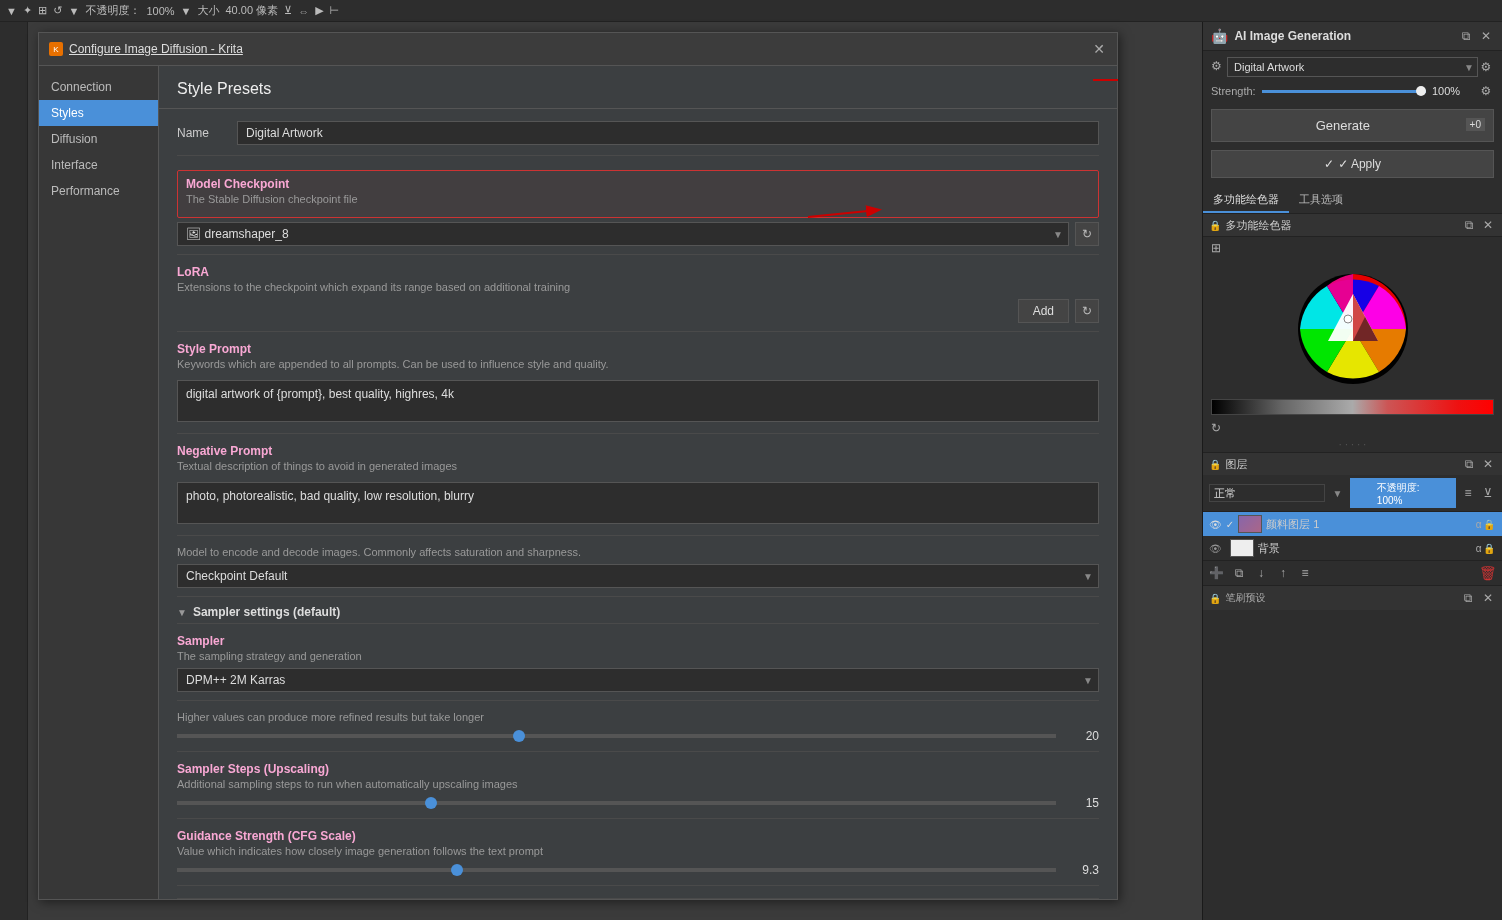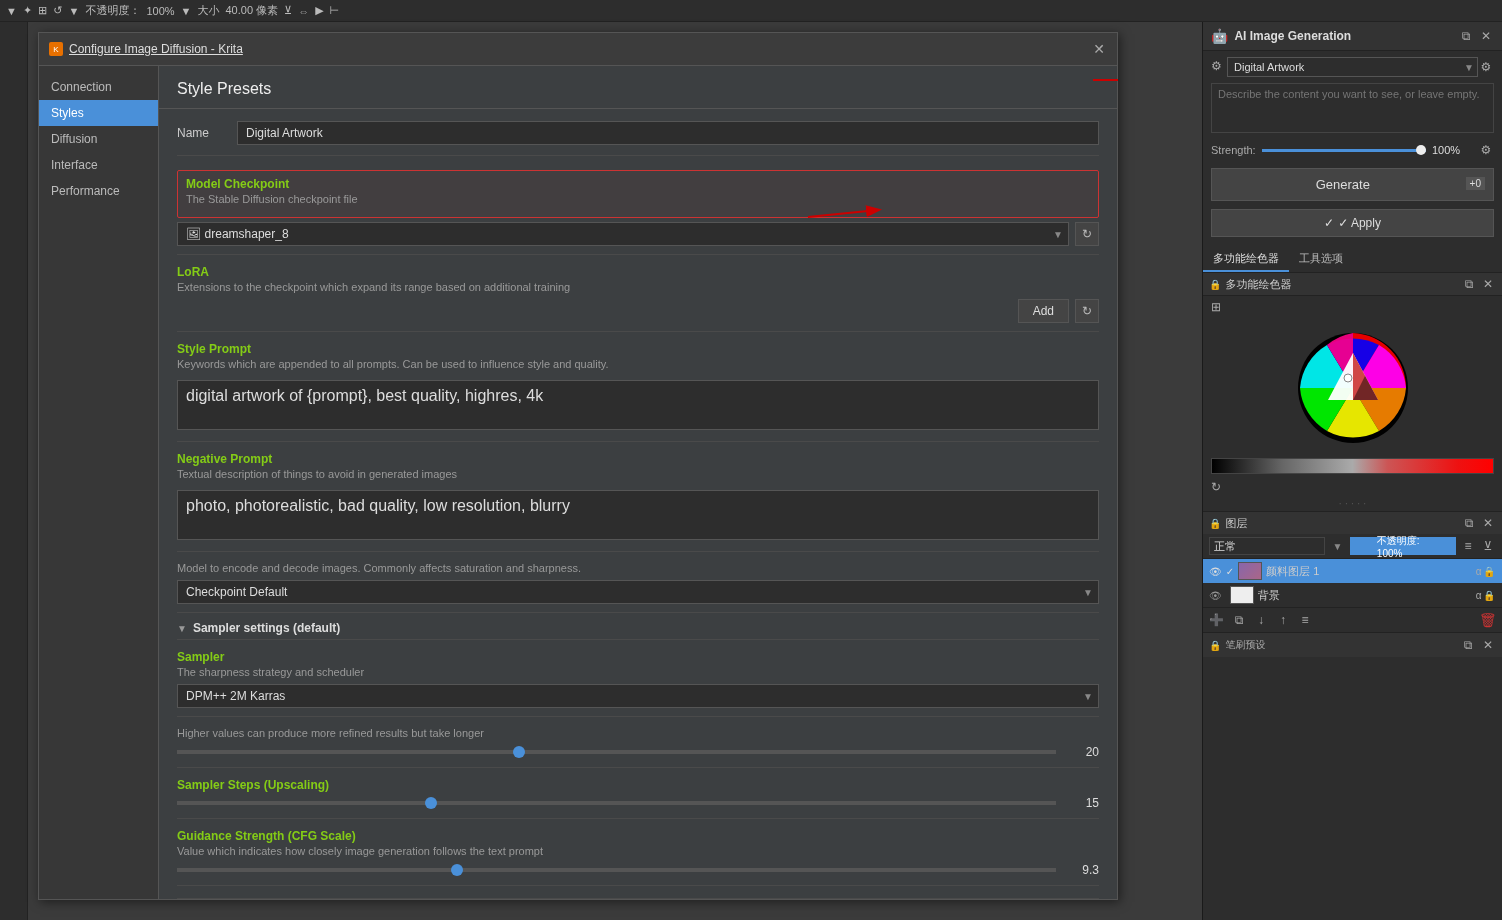--- a/index.html
+++ b/index.html
@@ -192,21 +192,21 @@
       outline: none;
     }
 
     
     .section-row {
       padding: 10px 0 8px;
       border-bottom: 1px solid #4a4a4a;
     }
     .section-title {
       font-weight: bold;
-      color: #84cc16;
+      color: #f9a8d4;
       font-size: 12px;
       margin-bottom: 2px;
     }
     .section-desc {
       color: #999;
       font-size: 11px;
       margin-bottom: 6px;
     }
     .section-highlighted {
       border: 1px solid #cc3333;
@@ -269,21 +269,21 @@
       font-size: 12px;
     }
 
     
     .text-area {
       width: 100%;
       background: #2d2d2d;
       border: 1px solid #555;
       color: #ddd;
       padding: 6px 8px;
-      font-size: 16px;
+      font-size: 12px;
       resize: none;
       font-family: inherit;
       outline: none;
       margin-top: 4px;
     }
 
     
     .slider-row {
       display: flex;
       align-items: center;
@@ -690,41 +690,42 @@
               </div>
             </div>
 
             <div class="collapsible-header">
               <span class="collapse-icon">▼</span>
               <span>Sampler settings (default)</span>
             </div>
 
             <div class="section-row">
               <div class="section-title">Sampler</div>
-              <div class="section-desc">The sharpness strategy and scheduler</div>
+              <div class="section-desc">The sampling strategy and generation</div>
               <div class="control-row">
                 <div class="dropdown-wrapper">
                   <select>
                     <option>DPM++ 2M Karras</option>
                   </select>
                   <span class="dropdown-arrow">▼</span>
                 </div>
               </div>
             </div>
 
             <div class="section-row">
               <div class="section-desc">Higher values can produce more refined results but take longer</div>
               <div class="slider-row">
                 <input type="range" class="slider" min="1" max="50" value="20" style="">
                 <span class="slider-value">20</span>
               </div>
             </div>
 
             <div class="section-row">
               <div class="section-title">Sampler Steps (Upscaling)</div>
+              <div class="section-desc">Additional sampling steps to run when automatically upscaling images</div>
               <div class="slider-row">
                 <input type="range" class="slider" min="1" max="50" value="15" style="">
                 <span class="slider-value">15</span>
               </div>
             </div>
 
             <div class="section-row">
               <div class="section-title">Guidance Strength (CFG Scale)</div>
               <div class="section-desc">Value which indicates how closely image generation follows the text prompt</div>
               <div class="slider-row">
@@ -776,21 +777,20 @@
         <div class="artwork-select-wrapper">
           <select>
             <option>Digital Artwork</option>
           </select>
           <span class="dropdown-arrow" style="right:4px;">▼</span>
         </div>
         <button class="icon-btn">⚙</button>
       </div>
 
       
-      <textarea class="prompt-area" rows="3" placeholder="Describe the content you want to see, or leave empty." style=""></textarea>
 
       
       <div class="strength-row">
         <span class="strength-label">Strength:</span>
         <input type="range" class="strength-slider" min="0" max="100" value="100" style="">
         <span class="strength-value">100%</span>
         <button class="icon-btn">⚙</button>
       </div>
 
       
@@ -872,21 +872,21 @@
           <button class="icon-btn">⧉</button>
           <button class="icon-btn">✕</button>
         </div>
       </div>
 
       <div class="layer-mode-row">
         <select class="layer-mode-select">
           <option>正常</option>
         </select>
         <span style="color:#888;font-size:10px;margin:0 4px;">▼</span>
-        <div style="flex:1;height:18px;background:linear-gradient(to right,#4a90d9,#4a90d9);position:relative;">
+        <div style="flex:1;height:30px;background:linear-gradient(to right,#4a90d9,#4a90d9);position:relative;">
           <span style="position:absolute;left:50%;top:50%;transform:translate(-50%,-50%);color:white;font-size:10px;">不透明度: 100%</span>
         </div>
         <button class="icon-btn">≡</button>
         <button class="icon-btn">⊻</button>
       </div>
 
       <div class="layer-list">
         <div class="layer-item selected">
           <span style="font-size:10px;color:#ddd;">👁</span>
           <span style="font-size:10px;color:#ddd;">✓</span>

